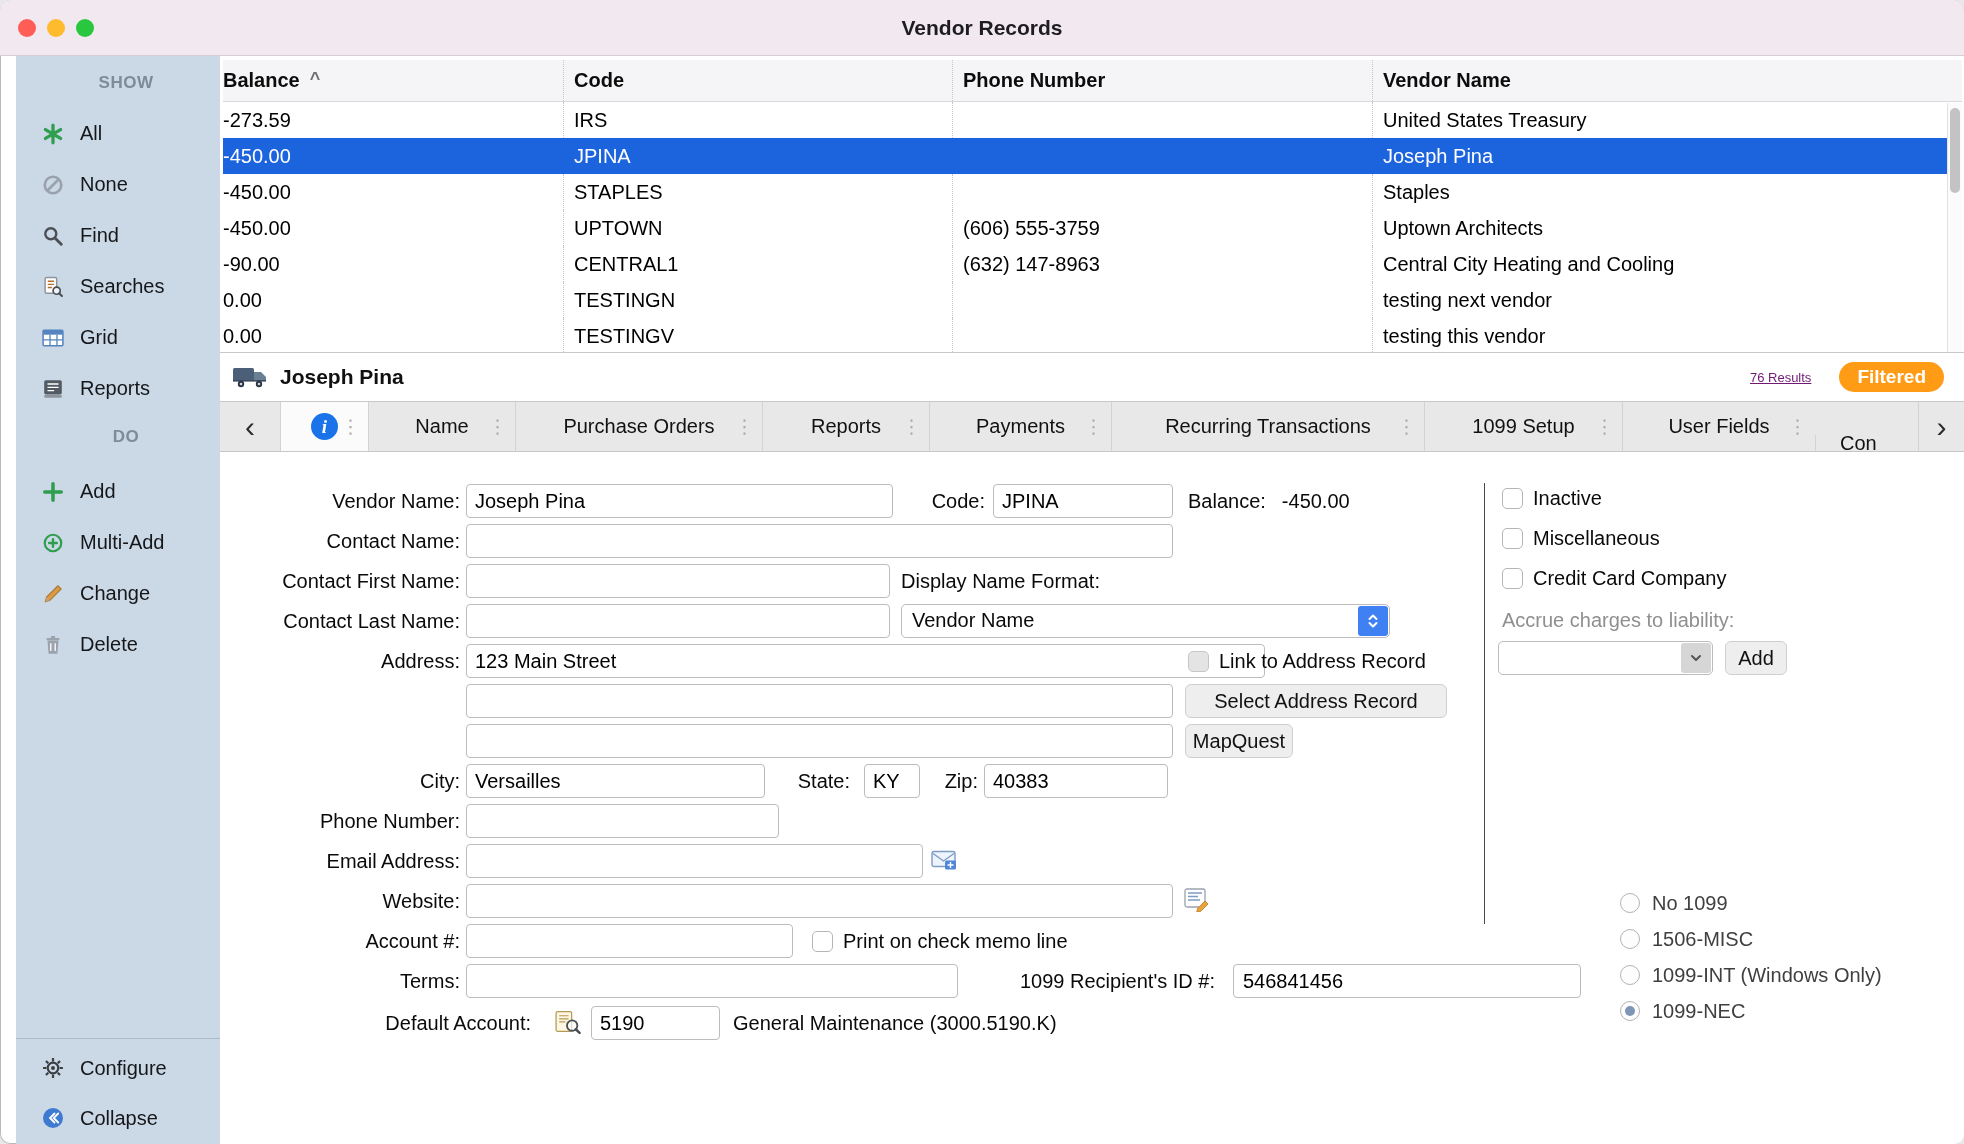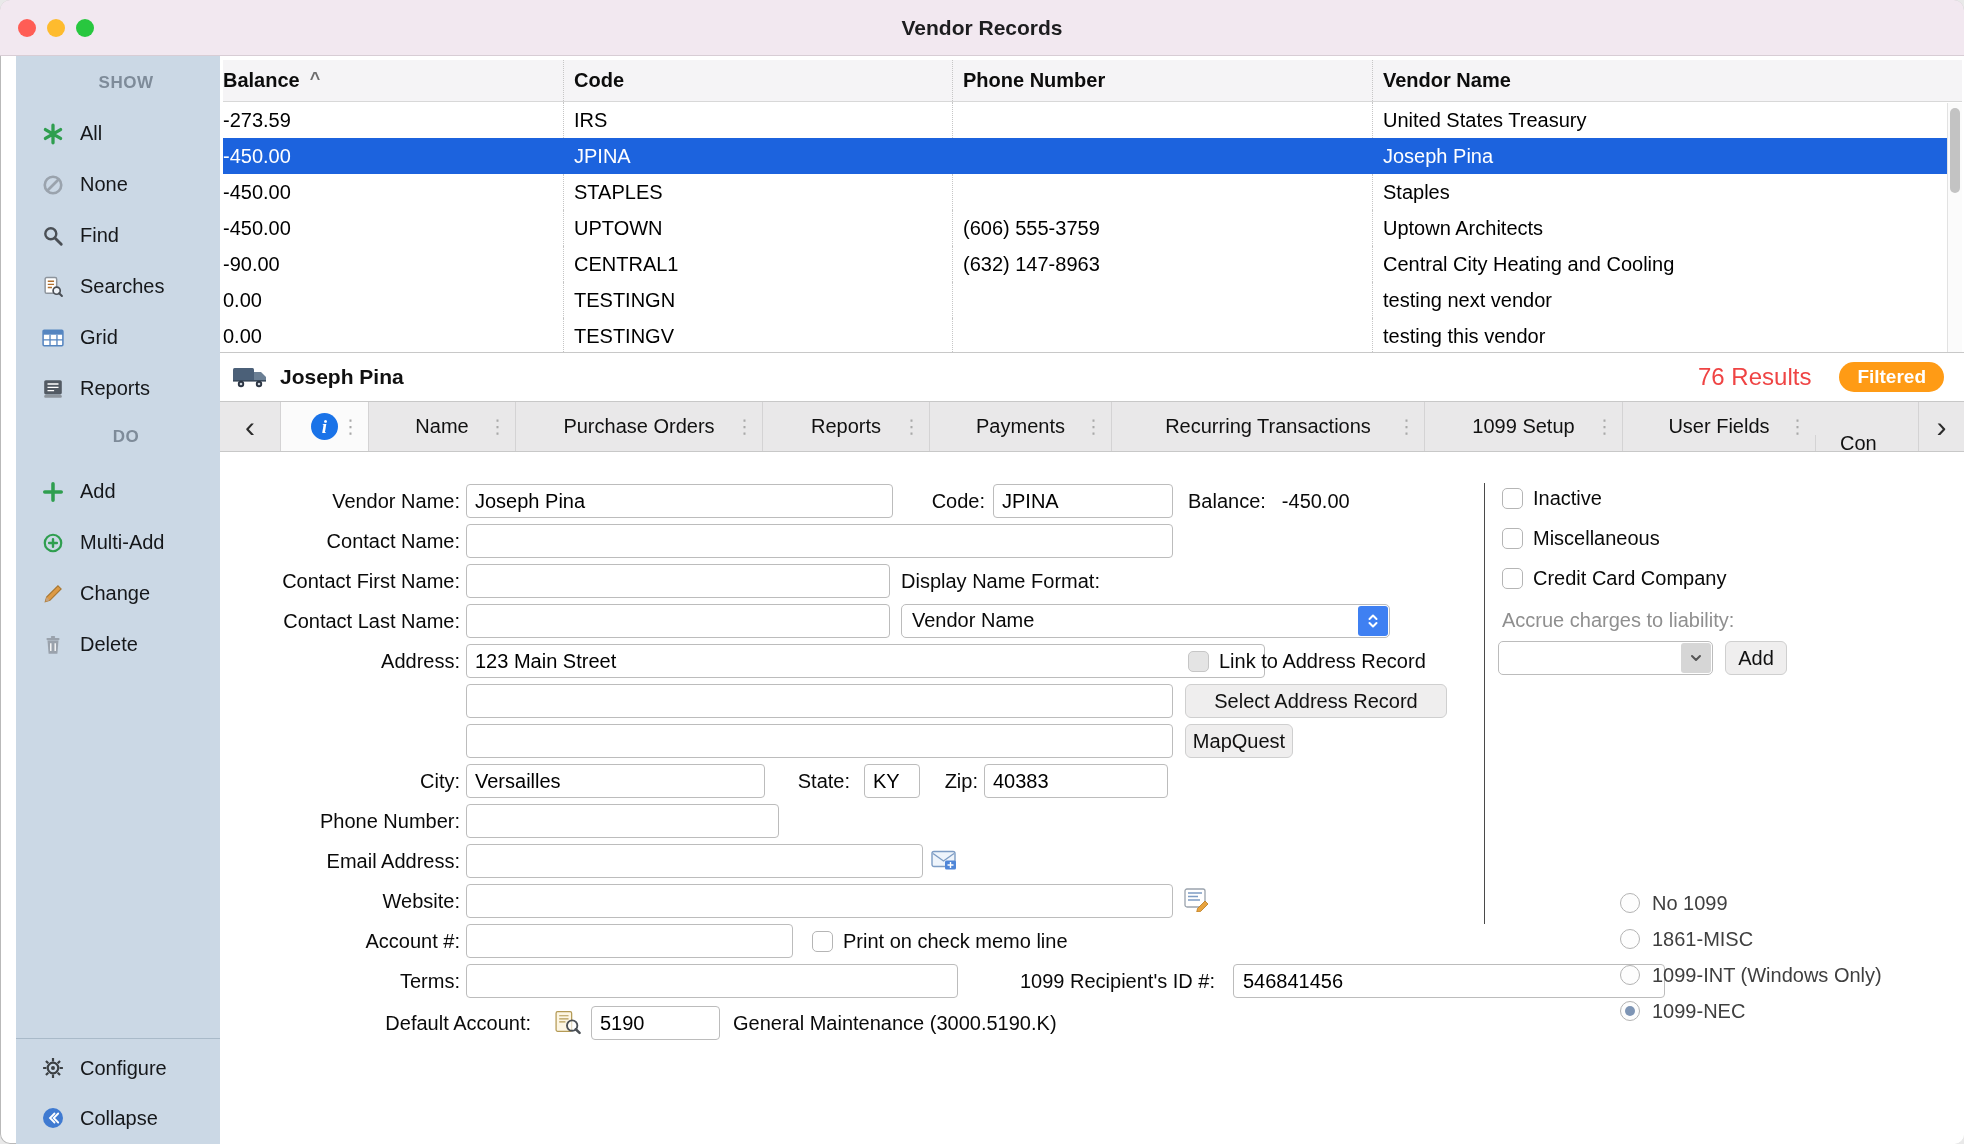--- a/index.html
+++ b/index.html
@@ -41,21 +41,21 @@
   .c-name { flex:1; padding-left:10px; }
   .c-code,.c-phone,.c-name { border-left:1px dotted #c6c6c6; }
   .caret { margin-left:10px; font-weight:700; color:#6d6d6d; font-size:18px; position:relative; top:-1px; }
   .vscroll { position:absolute; top:43px; right:0; width:15px; bottom:0; background:#fbfbfb; border-left:1px solid #e2e2e2; }
   .vthumb { position:absolute; top:5px; left:2px; width:10px; height:85px; background:#c3c3c3; border-radius:5px; }
 
   
   .rec-header { position:absolute; top:296px; left:0; right:0; height:50px; border-top:1px solid #c8c8c8; border-bottom:1px solid #c8c8c8; background:#fff; display:flex; align-items:center; gap:12px; padding:0 20px 0 12px; }
   .rec-title { font-size:21px; font-weight:700; color:#111; }
   .spacer { flex:1; }
-  .results { font-size:24px; color:#ef4444; margin-right:16px; }
+  .results { font-size:13px; color:#701a75; margin-right:16px;text-decoration:underline; }
   .badge { background:#ff9b15; color:#fff; font-weight:700; font-size:19px; padding:4px 18px; border-radius:16px; cursor:default; }
 
   
   .tabbar { position:absolute; top:346px; left:0; right:0; height:50px; background:#e9e8e9; border-bottom:1px solid #c8c8c8; display:flex; align-items:stretch; font-size:20px; }
   .nav { width:60px; display:flex; align-items:center; justify-content:center; font-size:30px; color:#2c2c2c; cursor:default; }
   .nav.right { width:46px; border-left:1px solid #d4d3d4; }
   .tab { position:relative; display:flex; align-items:center; justify-content:center; color:#111; border-left:1px solid #d4d3d4; cursor:default; }
   .tab .grip { position:absolute; right:8px; color:#a9a9a9; font-size:19px; }
   .tab.sel { background:#fbfbfb; }
   .w-info{width:88px} .w-name{width:147px} .w-po{width:247px} .w-inv{width:167px} .w-pay{width:182px}
@@ -428,21 +428,21 @@
       <div class="lab" style="left:0;top:471px;width:240px">Account #:</div>
       <input class="inp" style="left: 246px; top: 471px; width: 327px;" value="">
       <div class="chk-row" style="left:592px;top:477px">
         <span class="box"></span>
         <span>Print on check memo line</span>
       </div>
 
       <div class="lab" style="left:0;top:511px;width:240px">Terms:</div>
       <input class="inp" style="left: 246px; top: 511px; width: 492px;" value="">
       <div class="lab" style="left:750px;top:511px;width:245px">1099 Recipient's ID #:</div>
-      <input class="inp" style="left: 1013px; top: 511px; width: 432px; padding-left: 9px;" value="546841456">
+      <input class="inp" style="left: 1013px; top: 511px; width: 348px; padding-left: 9px;" value="546841456">
 
       <div class="lab" style="left:0;top:553px;width:311px">Default Account:</div>
       <span class="abs-ic" style="left:334px;top:557px"><svg width="27" height="25" viewBox="0 0 26 24">
             <rect x="2" y="1.5" width="15" height="19" rx="1.5" fill="#fdf6e3" stroke="#b49a55" stroke-width="1.2"></rect>
             <path d="M5 5.5h9M5 8.5h9M5 11.5h6" stroke="#b49a55" stroke-width="1.2"></path>
             <circle cx="17.5" cy="15" r="5" fill="rgba(255,255,255,.65)" stroke="#4a4f55" stroke-width="1.8"></circle>
             <path d="M21 18.5l3.6 3.6" stroke="#4a4f55" stroke-width="2.4" stroke-linecap="round"></path>
           </svg></span>
       <input class="inp" style="left: 371px; top: 553px; width: 129px;" value="5190">
       <div class="lab-l" style="left:513px;top:553px">General Maintenance (3000.5190.K)</div>
@@ -472,21 +472,21 @@
           </span>
       </div>
       <div class="btn" style="left:1505px;top:188px;width:62px;padding:0">Add</div>
 
       <div class="radio-row" style="left:1400px;top:439px">
         <span class="rad"></span>
         <span>No 1099</span>
       </div>
       <div class="radio-row" style="left:1400px;top:475px">
         <span class="rad"></span>
-        <span>1861-MISC</span>
+        <span>1506-MISC</span>
       </div>
       <div class="radio-row" style="left:1400px;top:511px">
         <span class="rad"></span>
         <span>1099-INT (Windows Only)</span>
       </div>
       <div class="radio-row" style="left:1400px;top:547px">
         <span class="rad on"></span>
         <span>1099-NEC</span>
       </div>
 

